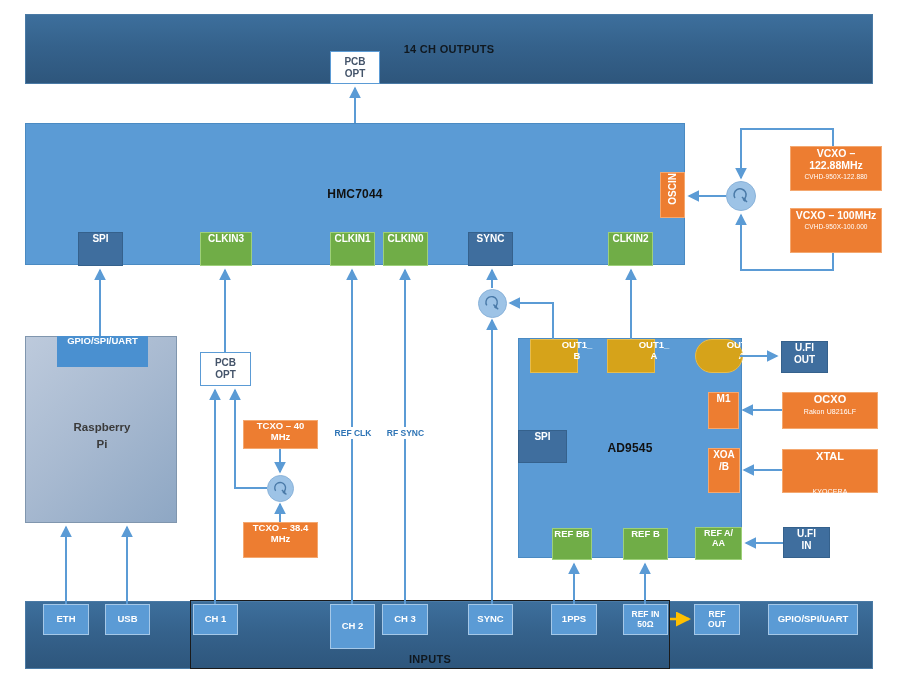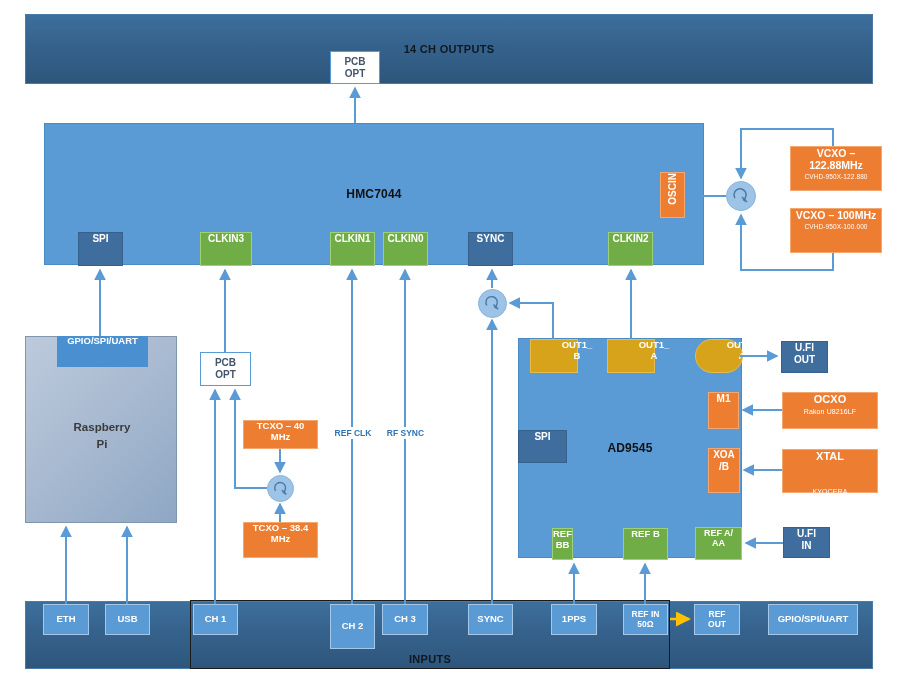--- a/index.html
+++ b/index.html
@@ -42,21 +42,21 @@
 <div id="stage">
 
   <div class="abs bar center" style="left:25px;top:14px;width:848px;height:70px;">
     <span class="bar-label">14 CH OUTPUTS</span>
   </div>
   <div class="abs whitebox" style="left:330px;top:51px;width:50px;height:33px;border-width:1px;">
     <span>PCB</span>
     <span>OPT</span>
   </div>
 
-  <div class="abs bigbox center" style="left:25px;top:123px;width:660px;height:142px;margin-left:19px;">
+  <div class="abs bigbox center" style="left:25px;top:123px;width:660px;height:142px;">
     <span class="chip-label">HMC7044</span>
   </div>
   <div class="abs port steel" style="left:78px;top:232px;width:45px;height:34px;">
     <span>SPI</span>
   </div>
   <div class="abs port green" style="left:200px;top:232px;width:52px;height:34px;">
     <span>CLKIN3</span>
   </div>
   <div class="abs port green" style="left:330px;top:232px;width:45px;height:34px;">
     <span>CLKIN1</span>
@@ -125,21 +125,21 @@
   <div class="abs port steel" style="left:518px;top:430px;width:49px;height:33px;">
     <span>SPI</span>
   </div>
   <div class="abs port orange" style="left:708px;top:392px;width:31px;height:37px;">
     <span>M1</span>
   </div>
   <div class="abs port orange" style="left:708px;top:448px;width:32px;height:45px;">
     <span>XOA</span>
     <span>/B</span>
   </div>
-  <div class="abs port green" style="left:552px;top:528px;width:21px;height:32px;font-size:9.5px;">
+  <div class="abs port green" style="left:552px;top:528px;width:40px;height:32px;font-size:9.5px;">
     <span>REF BB</span>
   </div>
   <div class="abs port green" style="left:623px;top:528px;width:45px;height:32px;font-size:9.5px;">
     <span>REF B</span>
   </div>
   <div class="abs port green" style="left:695px;top:527px;width:47px;height:33px;font-size:9px;">
     <span>REF A/</span>
     <span>AA</span>
   </div>
 

